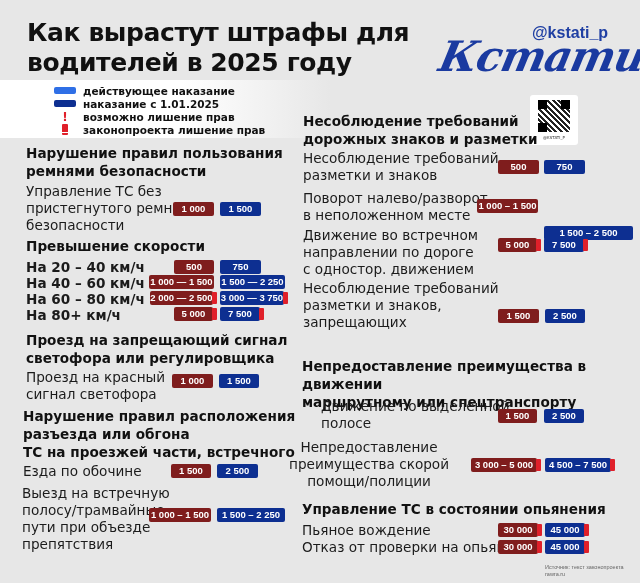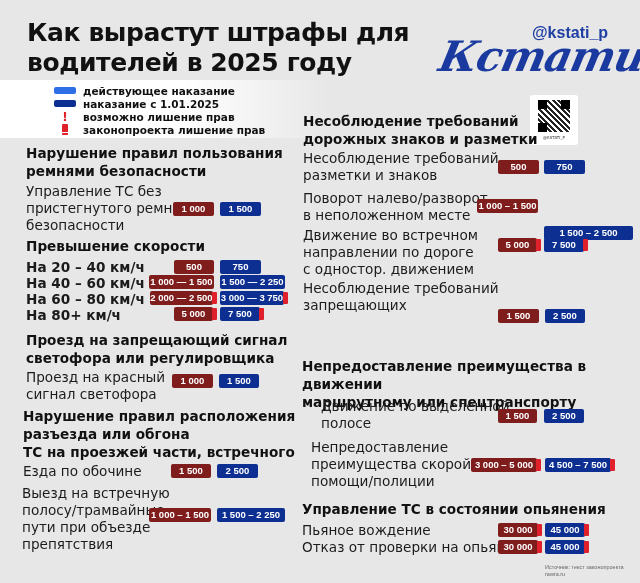--- a/index.html
+++ b/index.html
@@ -232,37 +232,38 @@
 <div class="abs item-label" style="left:303px; top:227px;">
   <div>Движение во встречном</div>
   <div>направлении по дороге</div>
   <div>с одностор. движением</div>
 </div>
 <div class="pill cur" style="left:498px; top:238px; width:39px;"><span>5 000</span><span class="flag"></span></div>
 <div class="pill new" style="left:544px; top:238px; width:40px;"><span>7 500</span><span class="flag"></span></div>
 
 <div class="abs item-label" style="left:303px; top:280px;">
   <div>Несоблюдение требований</div>
+  <div>разметки и знаков,</div>
   <div>запрещающих</div>
 </div>
 <div class="pill cur" style="left:498px; top:309px; width:41px;">1 500</div>
 <div class="pill new" style="left:545px; top:309px; width:40px;">2 500</div>
 
 <div class="abs sec-head" style="left:302px; top:357px;">
   <div>Непредоставление преимущества в движении</div>
   <div>маршрутному или спецтранспорту</div>
 </div>
 <div class="abs item-label" style="left:321px; top:398px;">
   <div>Движение по выделенной</div>
   <div>полосе</div>
 </div>
 <div class="pill cur" style="left:498px; top:409px; width:39px;">1 500</div>
 <div class="pill new" style="left:544px; top:409px; width:40px;">2 500</div>
 
-<div class="abs item-label" style="left:311px; top:439px;">
+<div class="abs item-label" style="left:289px; top:439px;text-align:center;">
   <div>Непредоставление</div>
   <div>преимущества скорой</div>
   <div>помощи/полиции</div>
 </div>
 <div class="pill cur" style="left:471px; top:458px; width:66px;"><span>3 000 – 5 000</span><span class="flag"></span></div>
 <div class="pill new" style="left:545px; top:458px; width:66px;"><span>4 500 – 7 500</span><span class="flag"></span></div>
 
 <div class="abs sec-head" style="left:302px; top:500px;">
   <div>Управление ТС в состоянии опьянения</div>
 </div>

